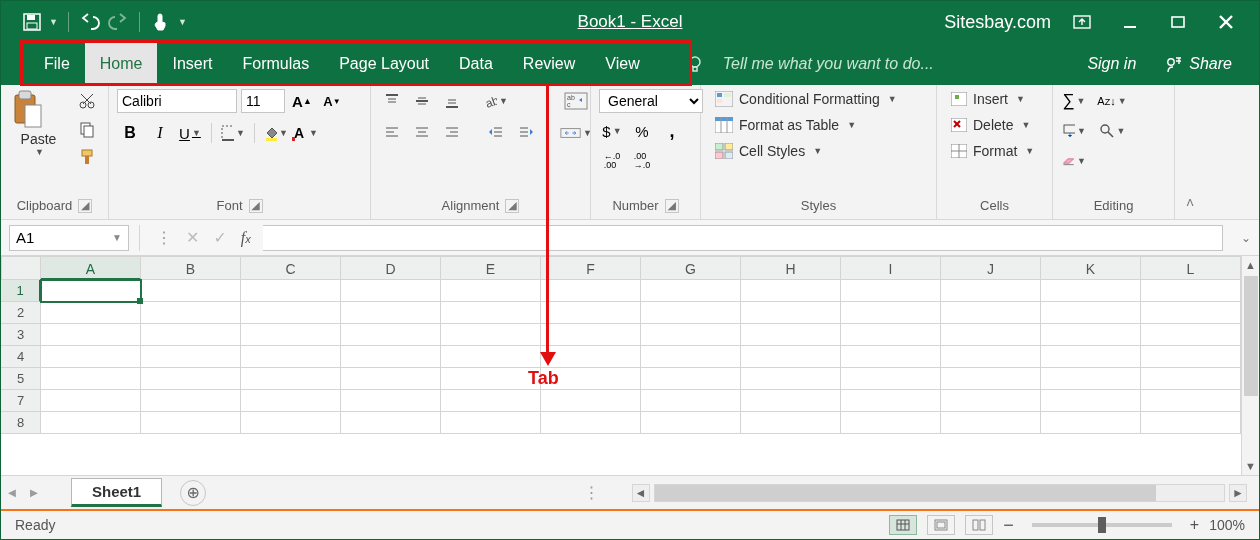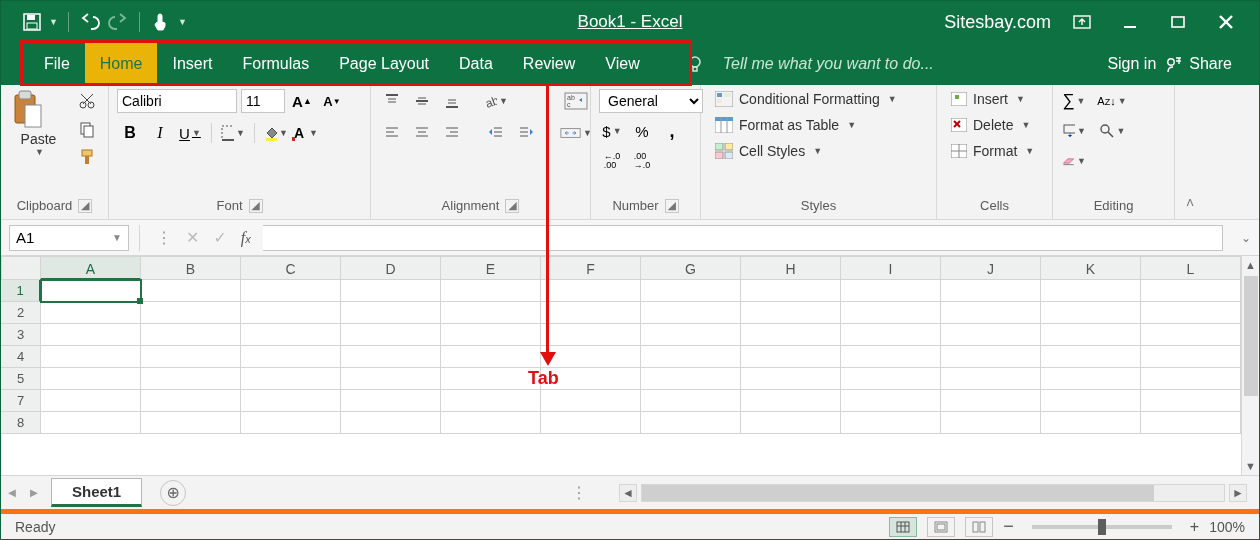--- a/index.html
+++ b/index.html
@@ -12,23 +12,23 @@
   .qat .sep { width:1px; height:20px; background:rgba(255,255,255,.35); margin:0 4px;}
   .title-text { position:absolute; left:50%; transform:translateX(-50%); font-size:17px;text-decoration:underline;}
   .titlebar-right { margin-left:auto; display:flex; align-items:center; gap:14px; padding-right:16px;}
   .titlebar-right .site { font-size:18px; color:#fff;}
   .win-btn { width:34px; height:30px; display:flex; align-items:center; justify-content:center; }
   svg { display:block; }
   
   .tabrow-wrap { position:relative; }
   .tabrow { background:#0e7141; height:42px; display:flex; align-items:center; padding-left:28px; gap:0;}
   .tab { color:#fff; padding:0 15px; height:42px; display:flex; align-items:center; font-size:16px; cursor:pointer;}
-  .tab.active { background:#eab308; color:#217346; }
+  .tab.active { background:#e5e5e5; color:#217346; }
   .tellme { margin-left:32px; display:flex; align-items:center; color:#c7e5d3; font-size:16px; gap:20px;font-style:italic;}
-  .signin-share { margin-left:auto; display:flex; align-items:center; padding-right:18px; }
+  .signin-share { margin-left:auto; display:flex; align-items:center; gap:20px; padding-right:18px;font-style:italic; }
   .signin-share span { color:#fff; font-size:16px; }
   .share { display:flex; align-items:center; gap:6px; background:#0e7141; padding:4px 8px; border:1px solid rgba(255,255,255,.0);}
   .annot-box { position:absolute; border:3px solid #e20f0f; pointer-events:none; }
   
   .ribbon { background:#f3f3f3; border-bottom:1px solid #d8d8d8; height:135px; display:flex; }
   .group { border-right:1px solid #d8d8d8; padding:4px 8px 2px 8px; display:flex; flex-direction:column;}
   .group-body { flex:1; display:flex; align-items:flex-start; gap:6px;}
   .group-label { text-align:center; font-size:13px; color:#5a5a5a; padding:2px 0 4px 0; display:flex; justify-content:center; align-items:center; gap:6px;}
   .group-label .dlaunch { font-size:11px; color:#777; border:1px solid #c6c6c6; width:14px; height:14px; display:flex; align-items:center; justify-content:center;}
   .btn-col { display:flex; flex-direction:column; gap:4px; align-items:center;}
@@ -63,29 +63,29 @@
   .row-h.sel { background:#dfe8e3; border-right:2px solid #217346; color:#1f6b45;}
   .cell { width:100px; background:#fff; }
   .cell.sel { outline:2px solid #217346; outline-offset:-1px; position:relative;}
   .cell.sel::after { content:""; position:absolute; right:-3px; bottom:-3px; width:6px; height:6px; background:#217346;}
   .vscroll { width:20px; background:#f3f3f3; border-left:1px solid #d6d6d6; display:flex; flex-direction:column; align-items:center; }
   .vscroll .up, .vscroll .down { height:18px; font-size:11px; color:#666; display:flex; align-items:center; justify-content:center; width:100%;}
   .vscroll .thumb { width:14px; background:#cfcfcf; height:120px; margin-top:2px;}
   
   .sheettabs { height:34px; background:#f3f3f3; border-top:1px solid #d6d6d6; display:flex; align-items:center;}
   .nav-btn { width:22px; text-align:center; color:#9c9c9c; font-size:13px;}
-  .stab { background:#fff; border:1px solid #b7b7b7; border-bottom:3px solid #217346; padding:4px 20px; font-size:15px; font-weight:bold; color:#333; margin-left:6px;}
+  .stab { background:#fff; border:1px solid #b7b7b7; border-bottom:3px solid #217346; padding:4px 20px; font-size:15px; font-weight:bold; color:#333; margin-left:26px;}
   .addsheet { width:26px; height:26px; border:1px solid #c6c6c6; border-radius:50%; display:flex; align-items:center; justify-content:center; margin-left:18px; color:#6a6a6a; font-size:16px;}
   .hscroll { flex:1; display:flex; align-items:center; gap:4px; margin:0 12px 0 24px;}
   .hscroll .hbtn { width:18px; text-align:center; color:#666; font-size:12px; background:#eee; border:1px solid #d6d6d6; height:18px; line-height:16px;}
   .hscroll .track { flex:1; height:18px; background:#eee; border:1px solid #d6d6d6; position:relative;}
   .hscroll .thumb { position:absolute; left:0; top:0; bottom:0; width:88%; background:#cfcfcf;}
   .splitter { color:#999; margin:0 8px;}
   
-  .statusbar { height:30px; background:#f3f3f3; border-top:5px solid #f97316; display:flex; align-items:center; padding:0 14px; font-size:14px; color:#555;}
+  .statusbar { height:30px; background:#f3f3f3; border-top:2px solid #f97316; display:flex; align-items:center; padding:0 14px; font-size:14px; color:#555;}
   .statusbar .right { margin-left:auto; display:flex; align-items:center; gap:10px;}
   .view-btn { width:28px; height:20px; border:1px solid #c6c6c6; display:flex; align-items:center; justify-content:center; color:#777; font-size:12px;}
   .view-btn.active { background:#d7e5dd; border-color:#8ab99d;}
   .zoom-track { width:140px; height:4px; background:#cbcbcb; position:relative; margin:0 8px;}
   .zoom-thumb { width:8px; height:16px; background:#5e5e5e; position:absolute; left:50%; top:-6px; transform:translateX(-50%);}
   
   .annot-arrow-line { position:absolute; width:3px; background:#e20f0f; pointer-events:none;}
   .annot-arrow-head { position:absolute; width:0; height:0; border-left:8px solid transparent; border-right:8px solid transparent; border-top:14px solid #e20f0f; pointer-events:none;}
   .annot-label { position:absolute; color:#e20f0f; font-weight:bold; font-size:18px; pointer-events:none;}
 </style>

